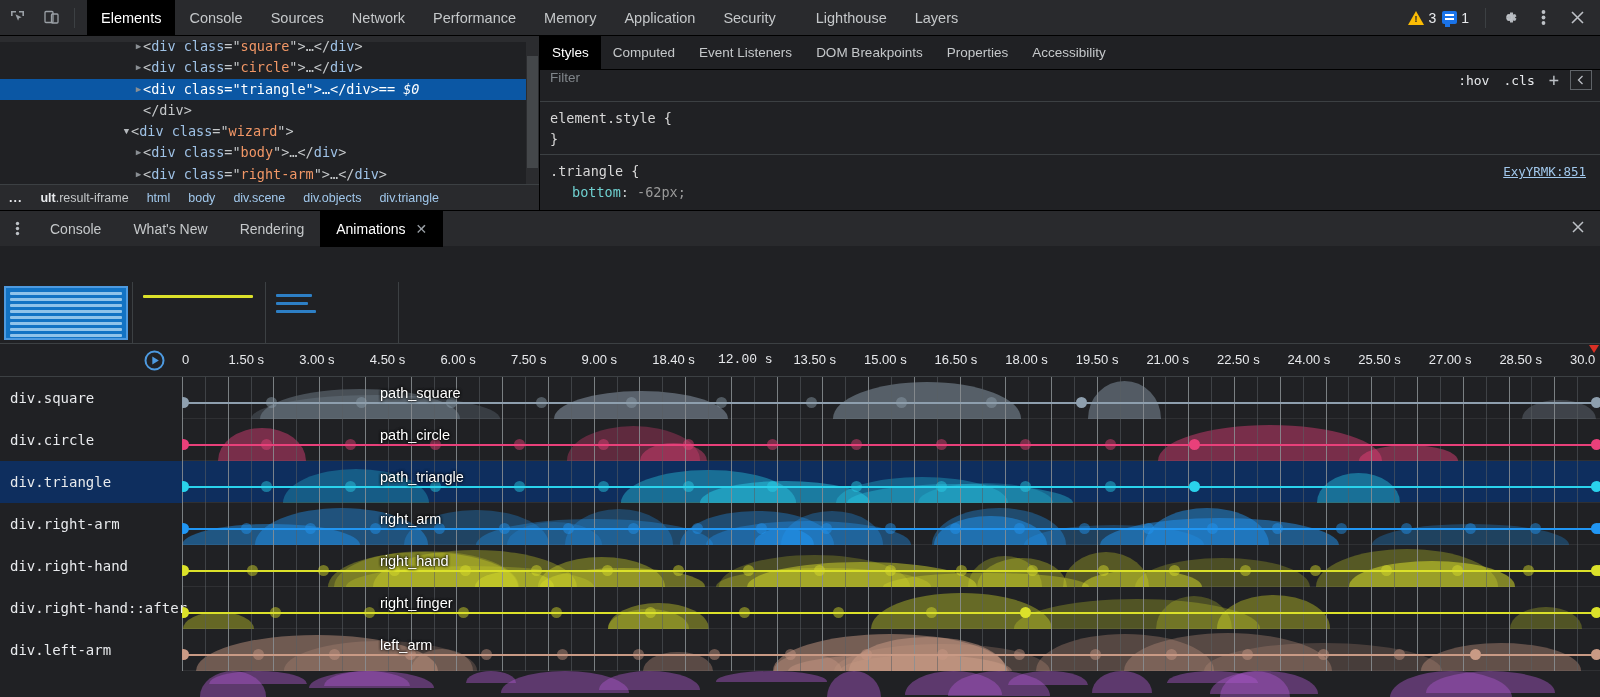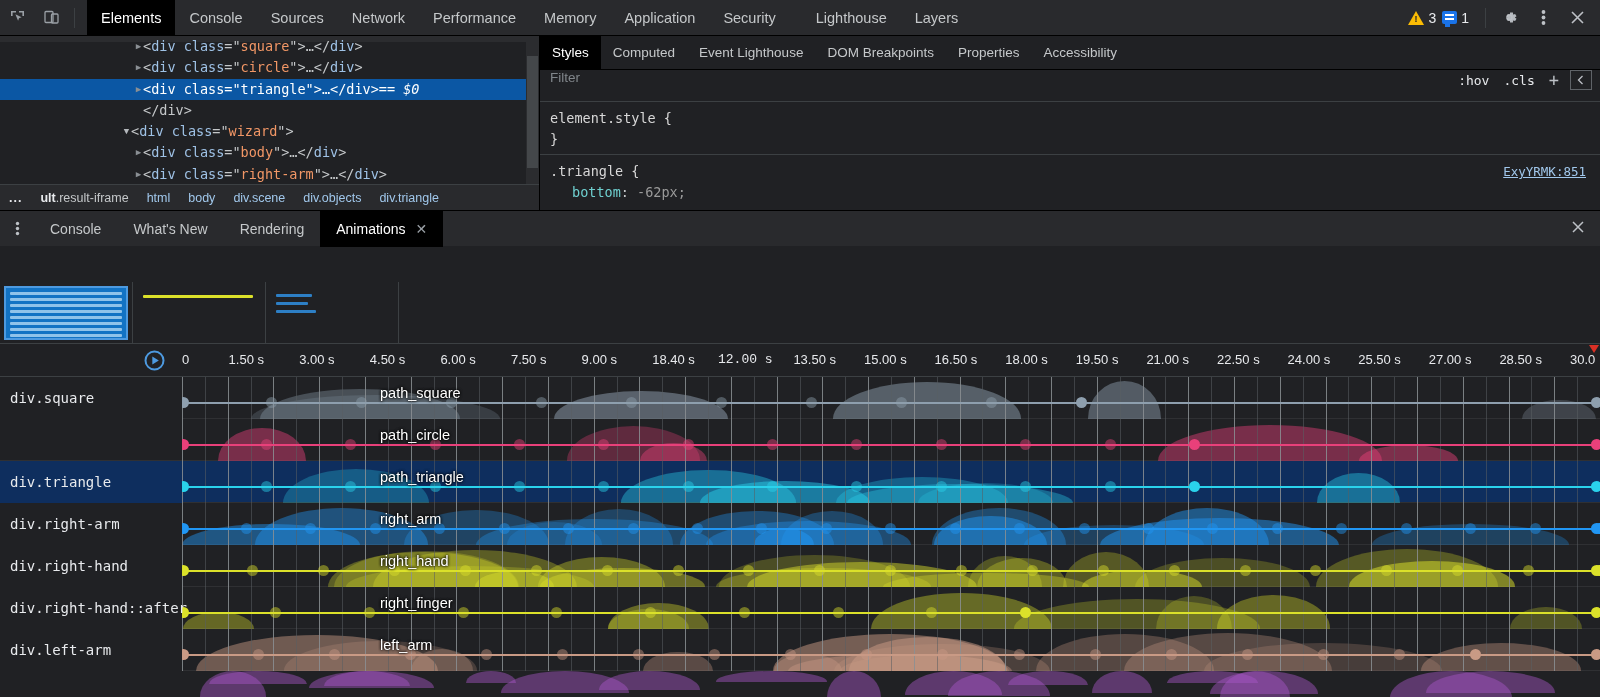--- a/index.html
+++ b/index.html
@@ -326,21 +326,21 @@
         <div class="crumb plain">div.scene</div>
         <div class="crumb plain">div.objects</div>
         <div class="crumb plain">div.triangle</div>
       </div>
     </div>
 
     <div class="styles-pane">
       <div class="stabs">
         <div class="stab active">Styles</div>
         <div class="stab">Computed</div>
-        <div class="stab">Event Lighthouse</div>
+        <div class="stab">Event Listeners</div>
         <div class="stab">DOM Breakpoints</div>
         <div class="stab">Properties</div>
         <div class="stab">Accessibility</div>
       </div>
       <div class="filterbar">
         <span class="ph">Filter</span>
         <div class="filter-right">
           <span class="it">:hov</span>
           <span class="it">.cls</span>
           <span class="plusbox">+</span>
@@ -537,20 +537,21 @@
           <div class="kf faded" style="background: rgb(142, 159, 174); top: 20px; left: 539.974px;"></div>
           <div class="kf faded" style="background: rgb(142, 159, 174); top: 20px; left: 629.97px;"></div>
           <div class="kf faded" style="background: rgb(142, 159, 174); top: 20px; left: 719.966px;"></div>
           <div class="kf faded" style="background: rgb(142, 159, 174); top: 20px; left: 809.962px;"></div>
           <div class="kf" style="background: rgb(142, 159, 174); top: 20px; left: 899.957px;"></div>
           <div class="kf" style="background: rgb(142, 159, 174); top: 20px; left: 1414px;"></div>
         </div>
         <div class="tname" style="top: 8px; left: 380px;">path_square</div>
       </div>
       <div class="trow">
+        <div class="tlabel">div.circle</div>
         <div class="tcanvas">
           <div class="hump" style="left: 1177.2px; width: 98.7407px; height: 15.7917px; background: rgba(232, 64, 122, 0.463);"></div>
           <div class="hump" style="left: 36.1886px; width: 87.8054px; height: 32.6287px; background: rgba(232, 64, 122, 0.443);"></div>
           <div class="hump" style="left: 976.23px; width: 224.01px; height: 35.7321px; background: rgba(232, 64, 122, 0.443);"></div>
           <div class="hump" style="left: 458.043px; width: 66.8776px; height: 17.9071px; background: rgba(232, 64, 122, 0.42);"></div>
           <div class="hump" style="left: 384.809px; width: 132.785px; height: 34.5448px; background: rgba(232, 64, 122, 0.314);"></div>
           <div class="gridlines">
             <div class="gline" style="left: 0px;"></div>
             <div class="gline minor" style="left: 22.871px;"></div>
             <div class="gline" style="left: 45.7419px;"></div>

